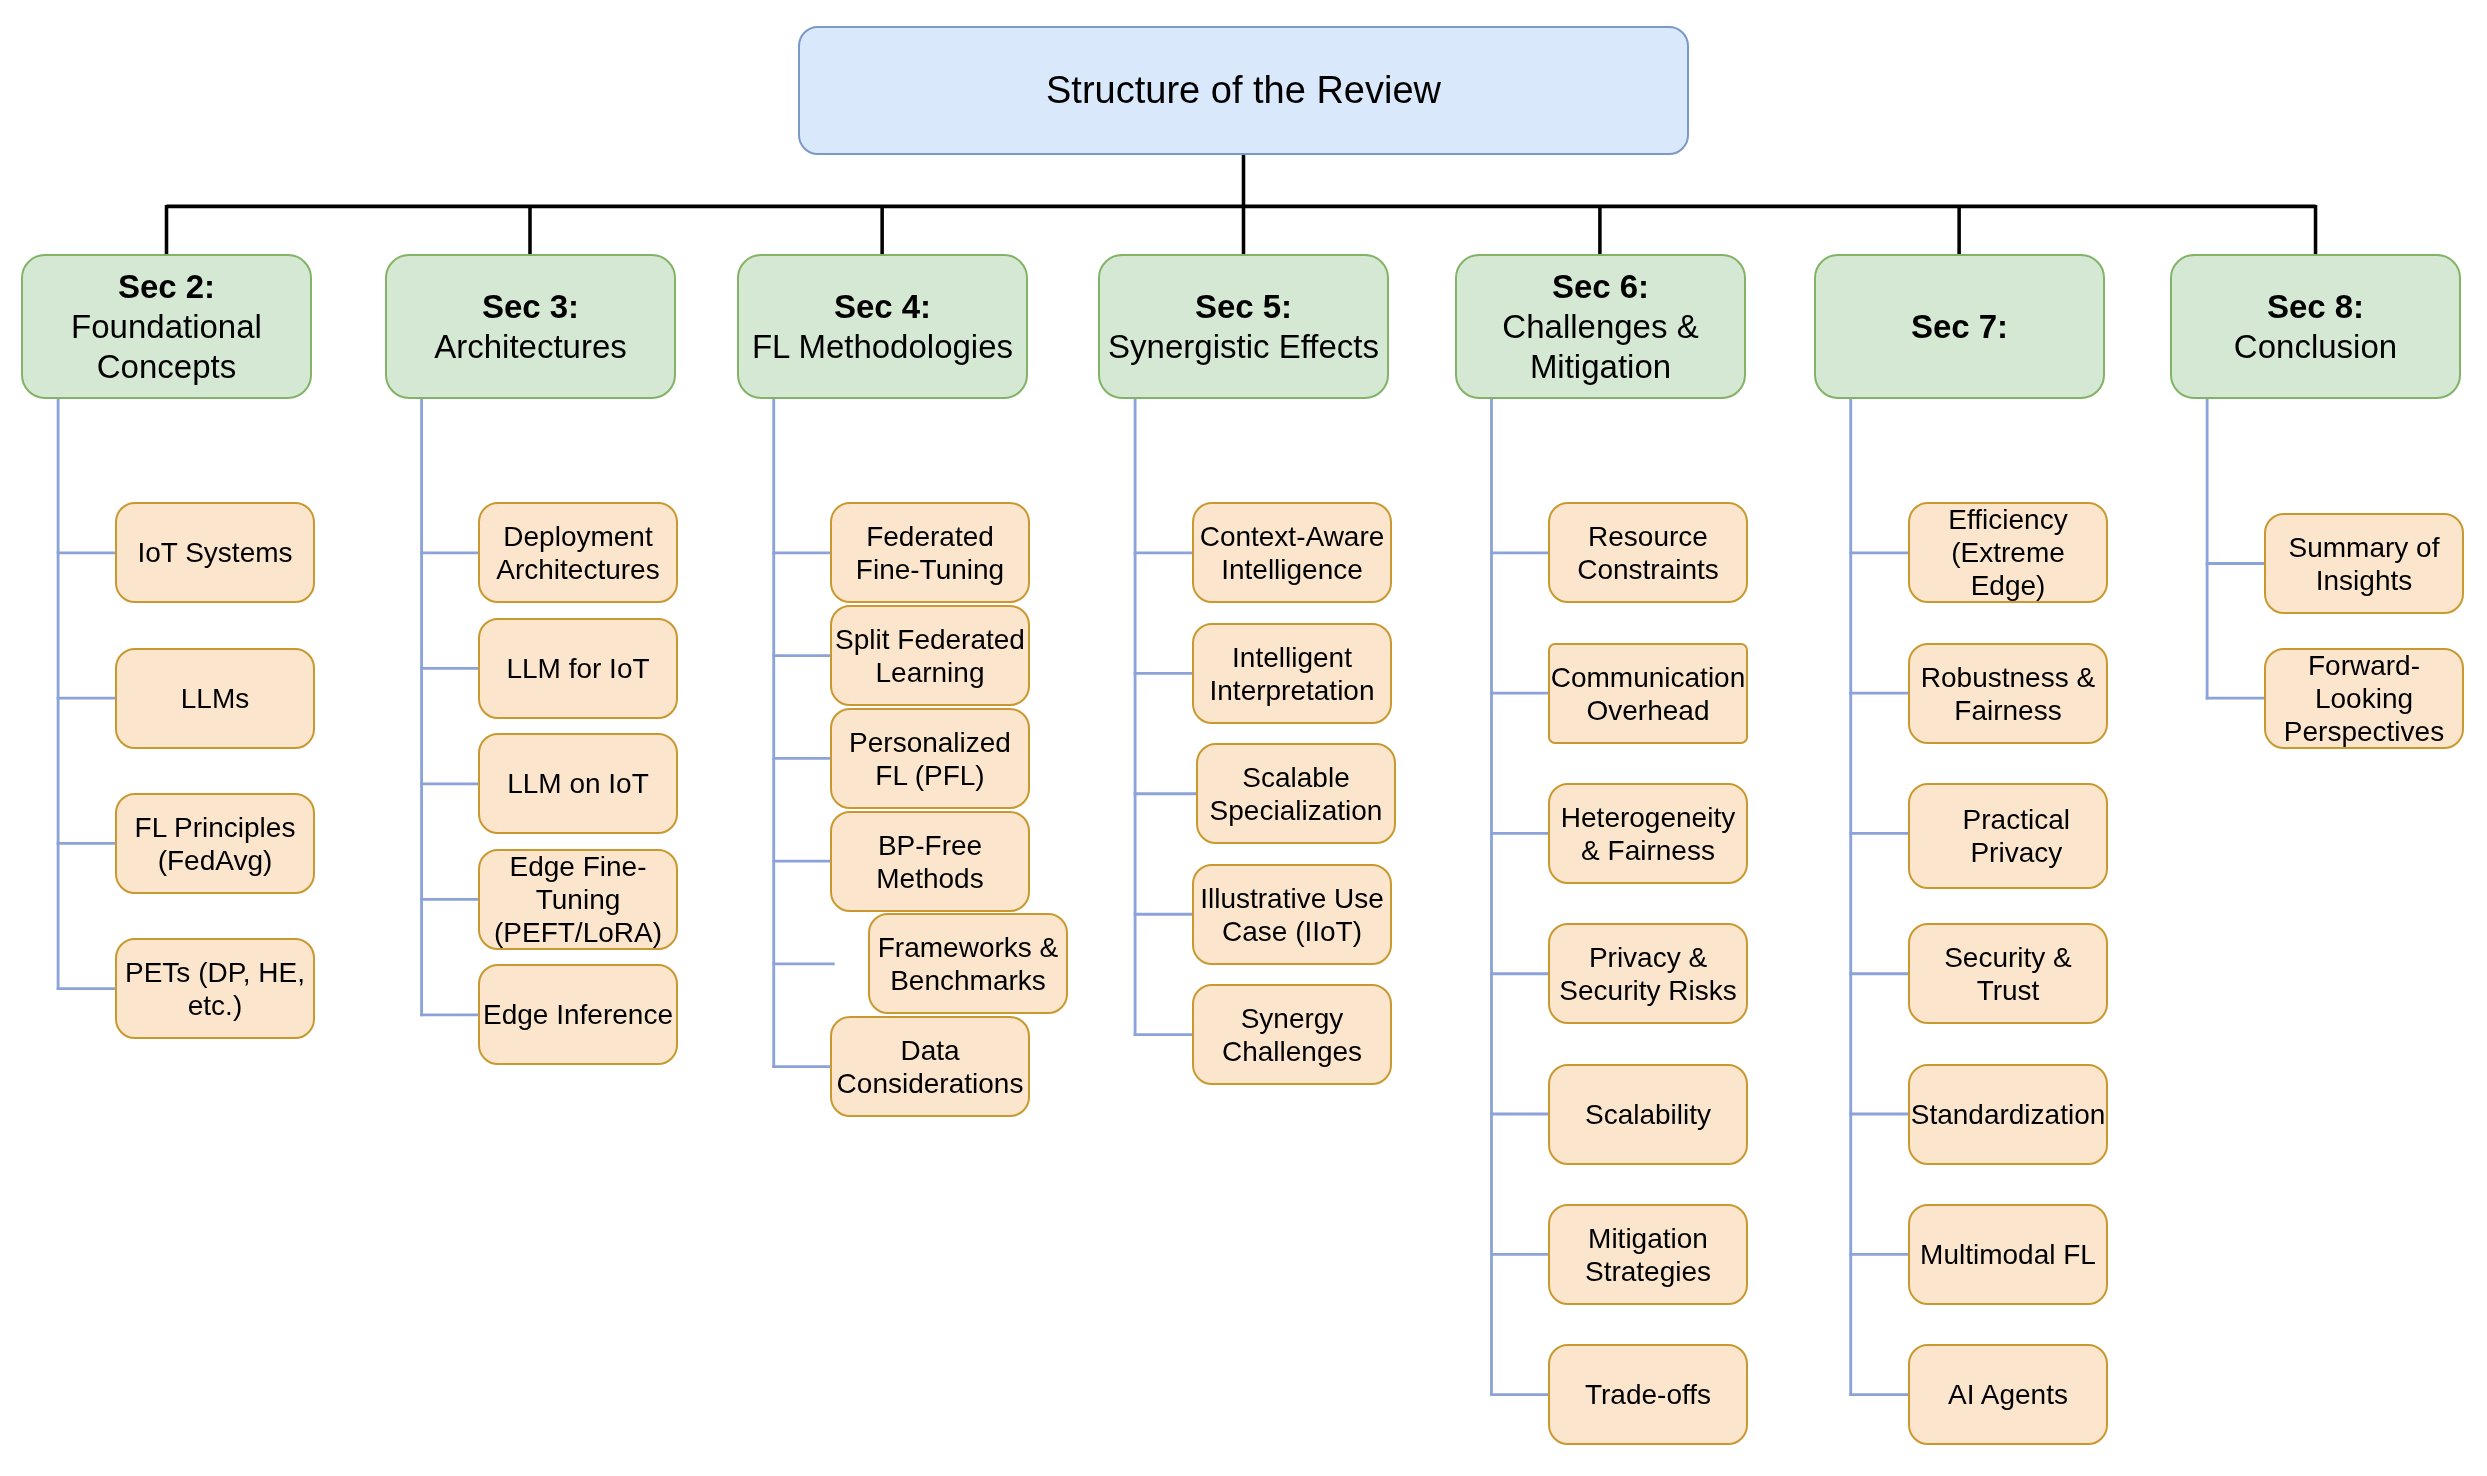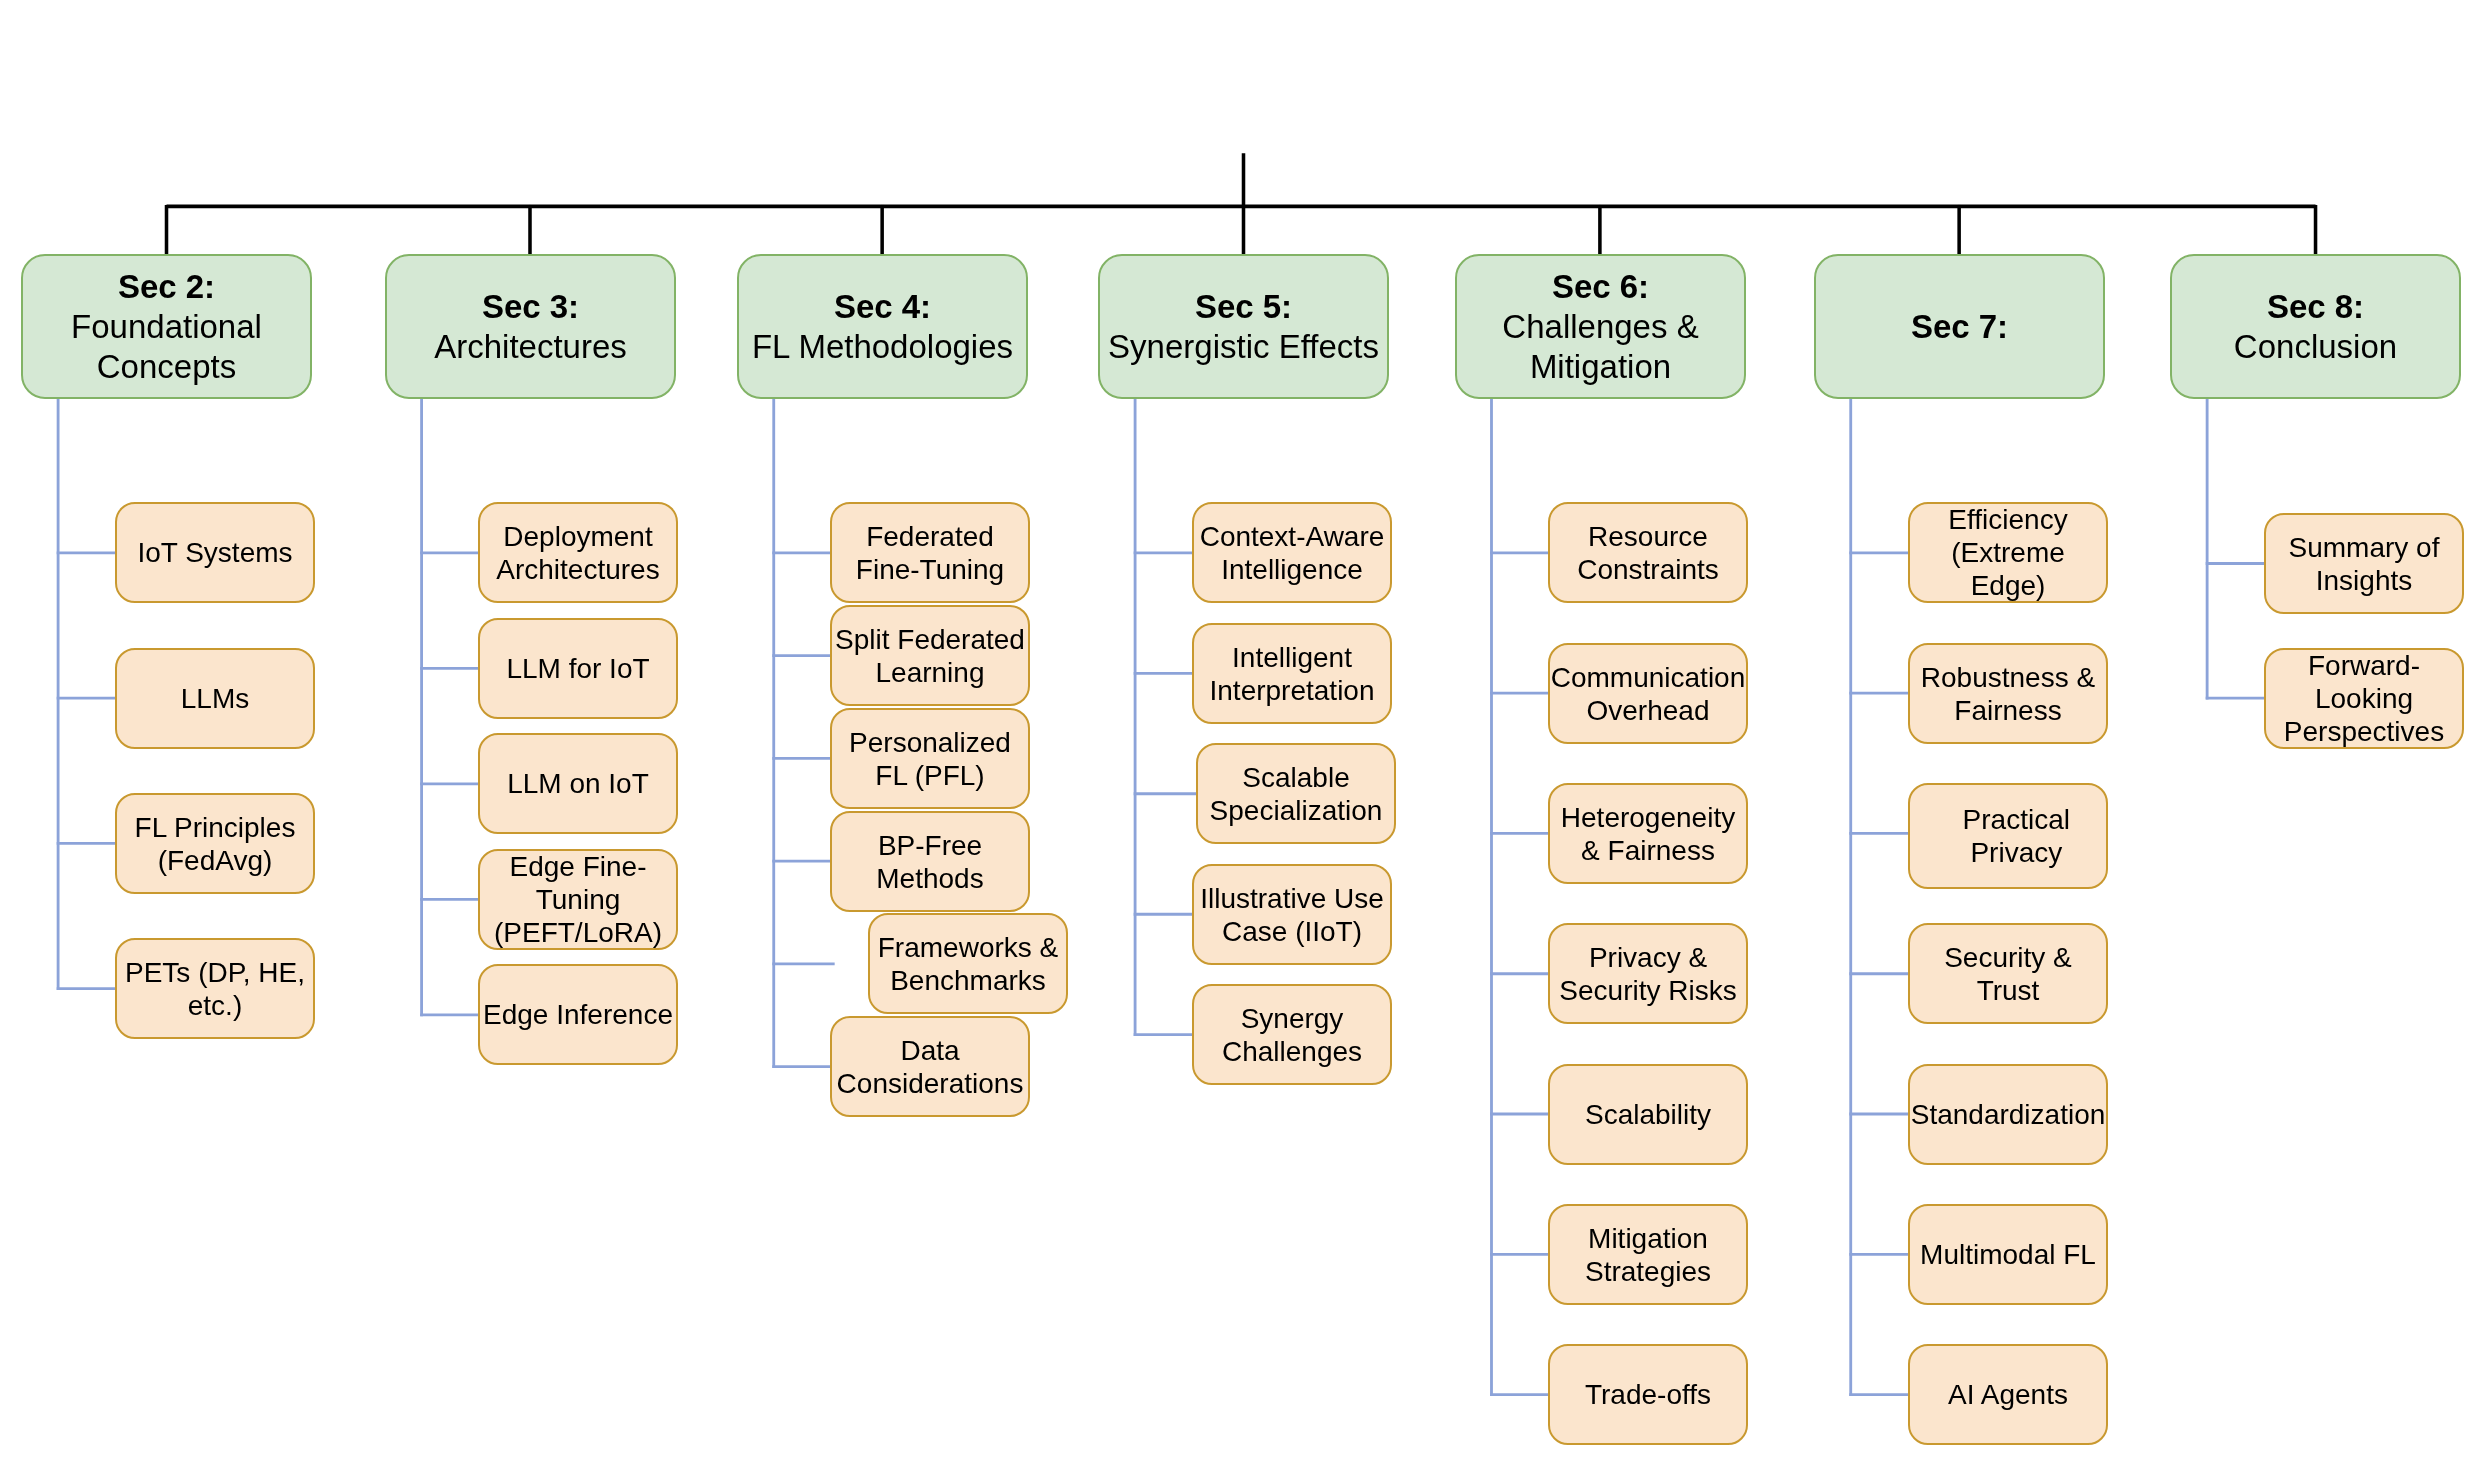--- a/index.html
+++ b/index.html
@@ -94,20 +94,23 @@
       <line x1="2610" y1="1176" x2="2698" y2="1176" stroke="#8ca3d9" stroke-width="4"></line>
       <line x1="2610" y1="1374" x2="2698" y2="1374" stroke="#8ca3d9" stroke-width="4"></line>
       <line x1="2610" y1="1572" x2="2698" y2="1572" stroke="#8ca3d9" stroke-width="4"></line>
       <line x1="2610" y1="1770" x2="2698" y2="1770" stroke="#8ca3d9" stroke-width="4"></line>
       <line x1="2610" y1="1968" x2="2698" y2="1968" stroke="#8ca3d9" stroke-width="4"></line>
       <line x1="3268" y1="289" x2="3268" y2="362" stroke="#000000" stroke-width="5"></line>
       <line x1="3115" y1="559" x2="3115" y2="987" stroke="#8ca3d9" stroke-width="4"></line>
       <line x1="3113" y1="795" x2="3201" y2="795" stroke="#8ca3d9" stroke-width="4"></line>
       <line x1="3113" y1="985" x2="3201" y2="985" stroke="#8ca3d9" stroke-width="4"></line>
     </svg>
+  <div class="node title-box" id="title-node" style="left: 798px; top: 25.5px; width: 891px; height: 129px;">
+    <span>Structure of the Review</span>
+  </div>
   <div id="nodes">
       <div class="node header-box" style="left: 21px; top: 254px; width: 291px; height: 145px;">
         <span class="sec-num">Sec 2:</span>
         <span class="sec-name">Foundational Concepts</span>
       </div>
       <div class="node child-box" style="left: 115px; top: 502px; width: 200px; height: 101px;">
         <span>IoT Systems</span>
       </div>
       <div class="node child-box" style="left: 115px; top: 648px; width: 200px; height: 101px;">
         <span>LLMs</span>
@@ -178,21 +181,21 @@
       <div class="node child-box" style="left: 1192px; top: 984px; width: 200px; height: 101px;">
         <span>Synergy Challenges</span>
       </div>
       <div class="node header-box" style="left: 1455px; top: 254px; width: 291px; height: 145px;">
         <span class="sec-num">Sec 6:</span>
         <span class="sec-name">Challenges &amp; Mitigation</span>
       </div>
       <div class="node child-box" style="left: 1548px; top: 502px; width: 200px; height: 101px;">
         <span>Resource Constraints</span>
       </div>
-      <div class="node child-box" style="left: 1548px; top: 643px; width: 200px; height: 101px;">
+      <div class="node child-box" style="left: 1548px; top: 643px; width: 200px; height: 101px; border-radius: 7px;">
         <span>Communication Overhead</span>
       </div>
       <div class="node child-box" style="left: 1548px; top: 783px; width: 200px; height: 101px;">
         <span>Heterogeneity &amp; Fairness</span>
       </div>
       <div class="node child-box" style="left: 1548px; top: 923px; width: 200px; height: 101px;">
         <span>Privacy &amp; Security Risks</span>
       </div>
       <div class="node child-box" style="left: 1548px; top: 1064px; width: 200px; height: 101px;">
         <span>Scalability</span>

